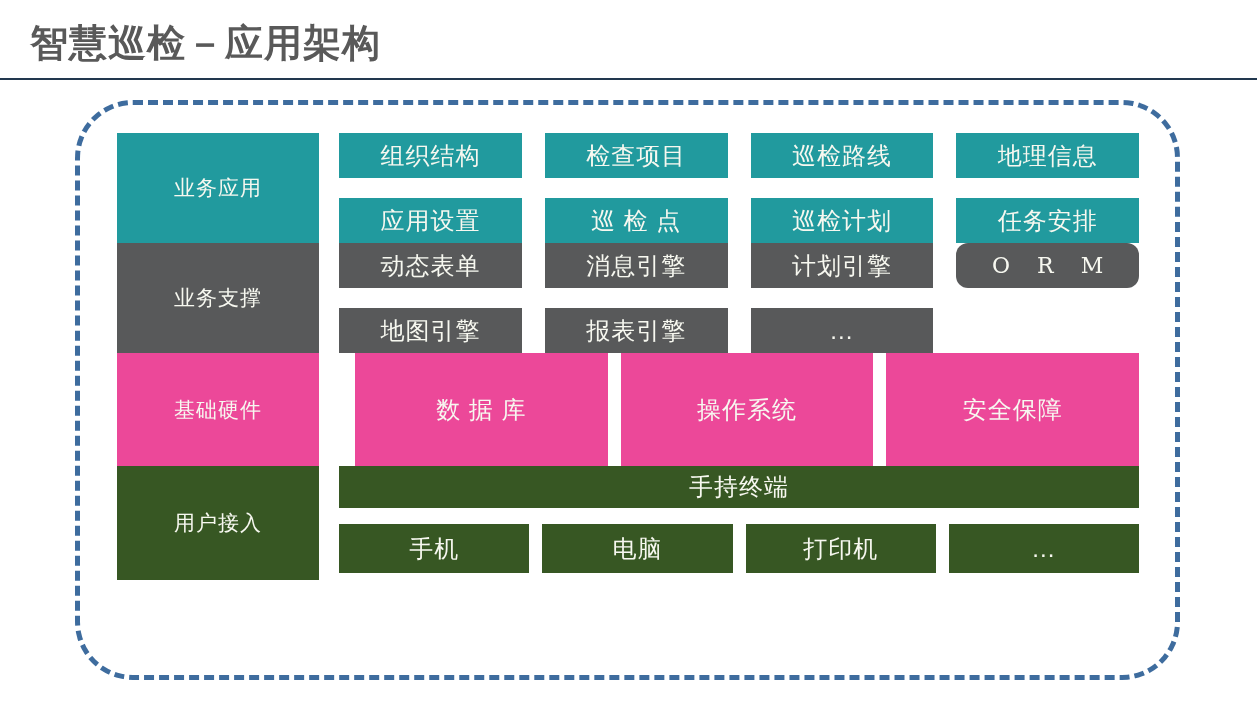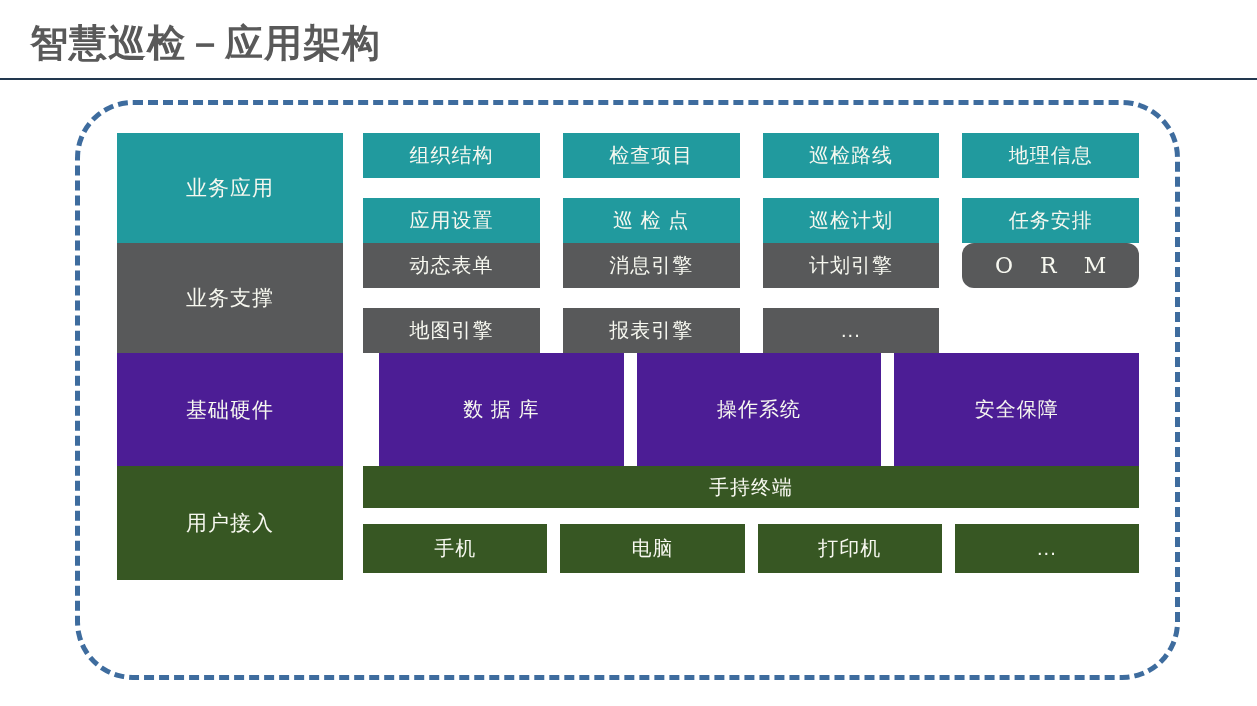--- a/index.html
+++ b/index.html
@@ -25,36 +25,36 @@
     position: absolute; left: 75px; top: 100px;
     width: 1105px; height: 580px;
     border: 5px dashed #3e6c9e;
     border-radius: 58px;
     padding: 28px 36px 25px 37px;
   }
 
   .layer { display: flex; }
   .layer + .layer { margin-top: 0; }
   .layer-label {
-    width: 226px; margin-right: 20px; flex: none;
+    width: 202px; margin-right: 20px; flex: none;
     display: flex; align-items: center; justify-content: center;
     color: #f7f8f0; font-size: 21px; letter-spacing: 1px;
   }
   .layer-content { flex: 1; min-width: 0; }
 
   .cell {
     display: flex; align-items: center; justify-content: center;
-    color: #f7f8f0; font-size: 20px; letter-spacing: 1px;
+    color: #f7f8f0; font-size: 24px; letter-spacing: 1px;
     white-space: pre;
   }
 
   
   .teal  { background: #219a9e; }
   .gray  { background: #58595a; }
-  .green { background: #4c1d95; }
+  .green { background: #ec4899; }
   .dgreen{ background: #375723; }
 
   
   .grid-4x2 {
     display: grid;
     grid-template-columns: repeat(4, 1fr);
     grid-template-rows: 45px 45px;
     column-gap: 23px; row-gap: 20px;
   }
   .layer-1 .layer-label, .layer-2 .layer-label { height: 110px; }

